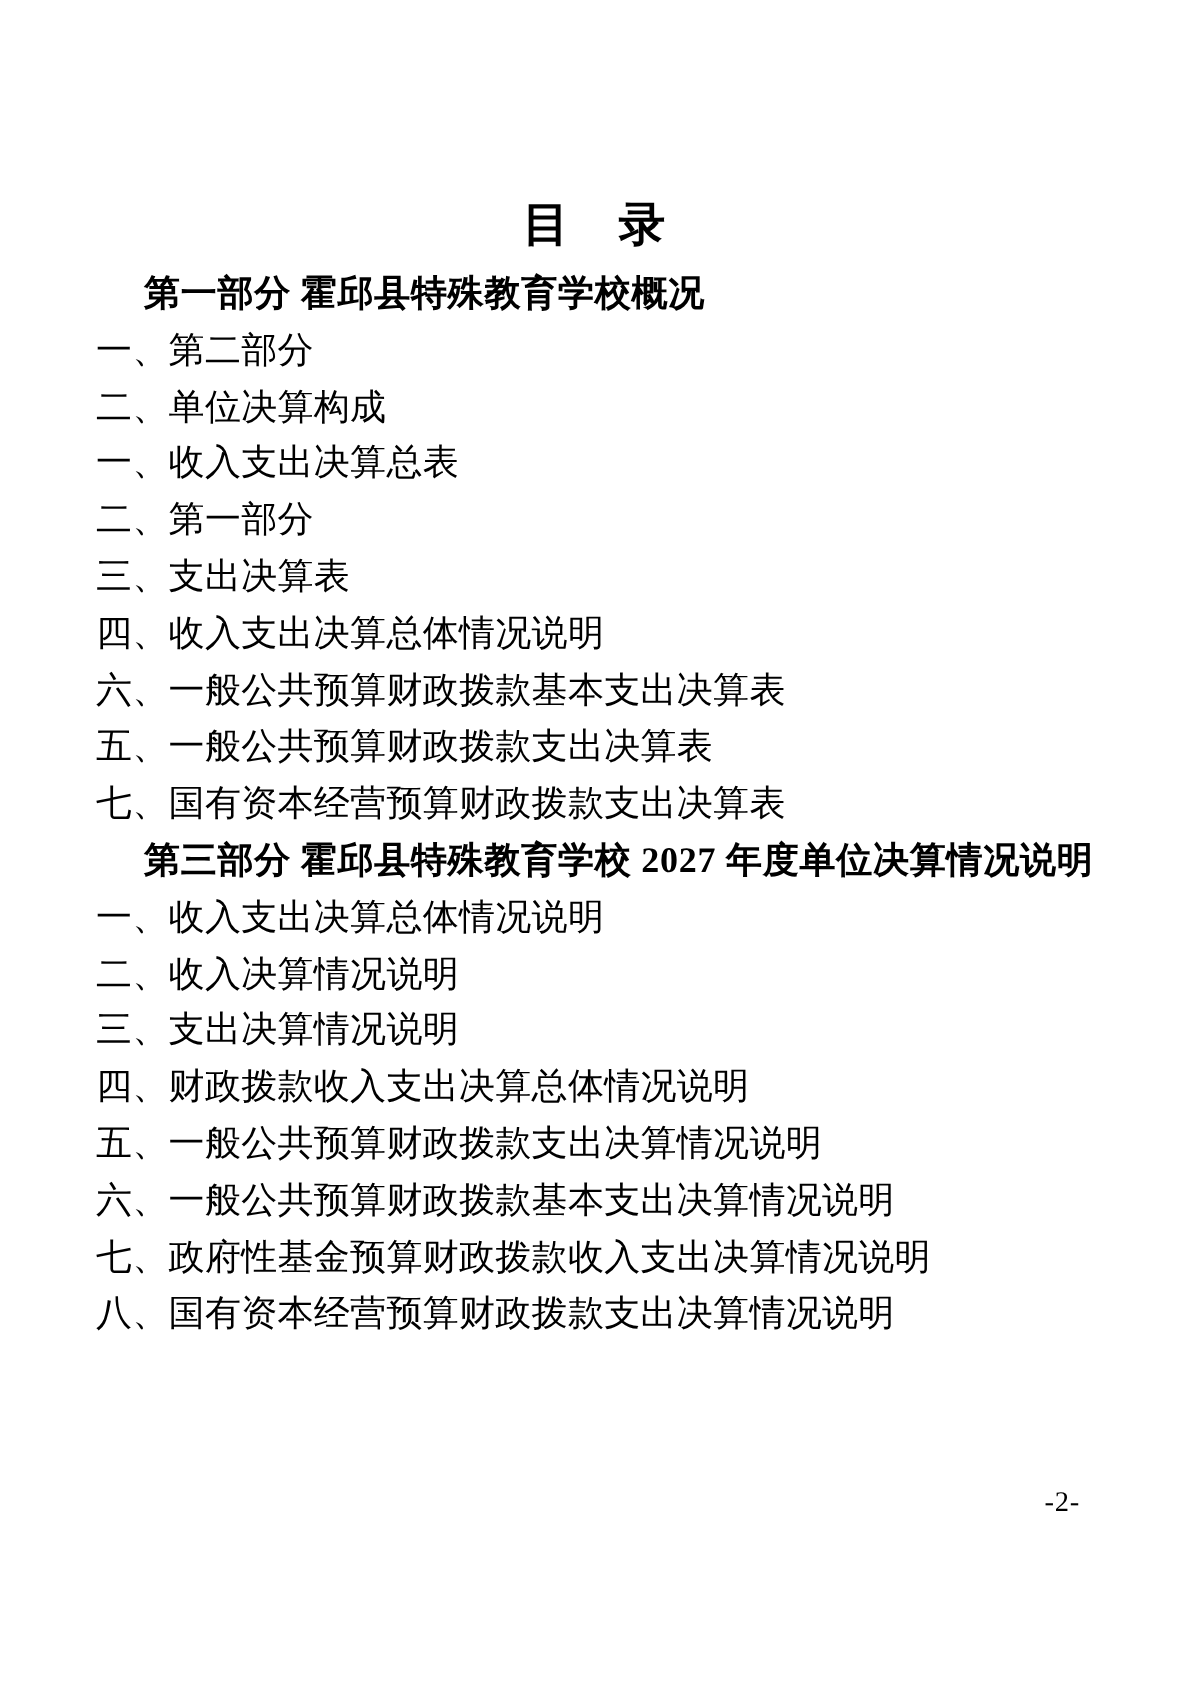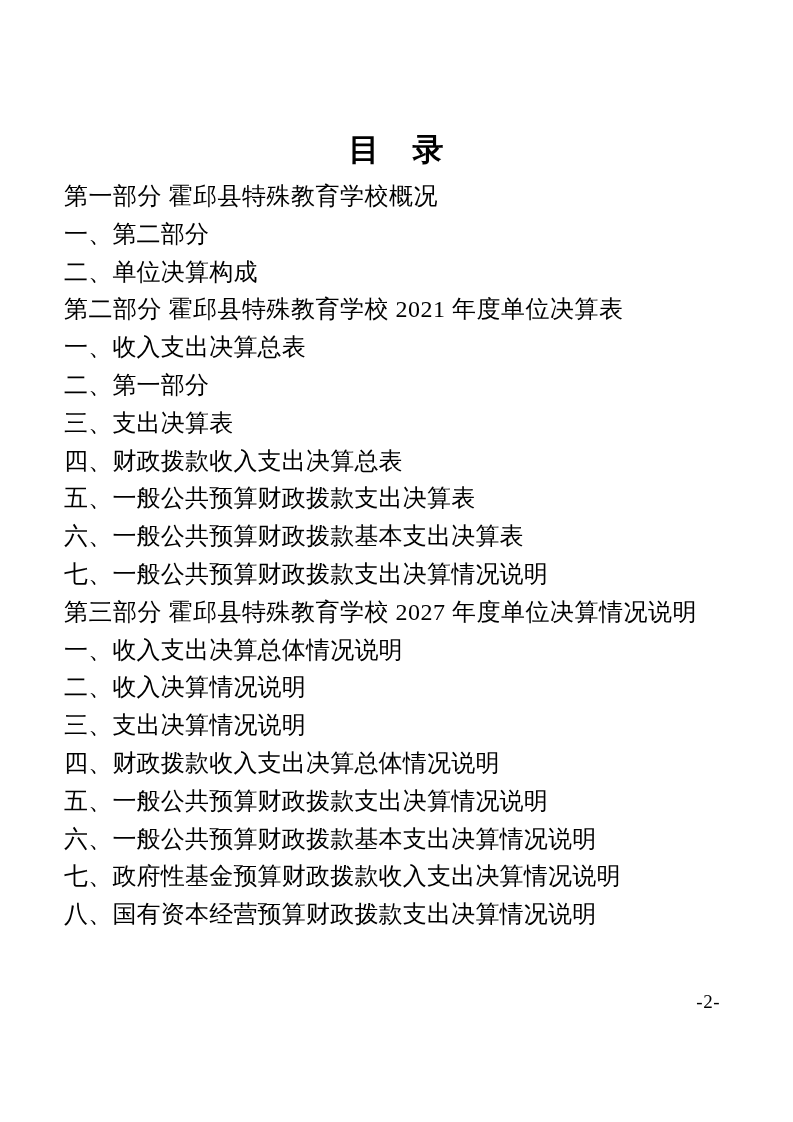--- a/index.html
+++ b/index.html
@@ -35,22 +35,23 @@
   }
   .toc-line {
     font-size: 24px;
     line-height: 37.8px;
     height: 37.8px;
     font-weight: normal;
     white-space: nowrap;
     letter-spacing: 0.2px;
   }
   .toc-line.part {
-    font-weight: normal;
+    font-weight: bold;
     letter-spacing: 0.5px;
+    margin-left: 32px;
   }
   .page-number {
     position: absolute;
     top: 991px;
     right: 73px;
     font-size: 19px;
     line-height: 22px;
     font-family: "Liberation Serif", "DejaVu Serif", serif;
     letter-spacing: 0.5px;
   }
@@ -59,28 +60,27 @@
 <body>
 
 <div class="page">
 
   <h1 class="doc-title">目　录</h1>
 
   <div class="toc">
     <div class="toc-line part">第一部分 霍邱县特殊教育学校概况</div>
     <div class="toc-line">一、第二部分</div>
     <div class="toc-line">二、单位决算构成</div>
-    <div class="toc-line part">第二部分 霍邱县特殊教育学校 2021 年度单位决算表</div>
     <div class="toc-line">一、收入支出决算总表</div>
     <div class="toc-line">二、第一部分</div>
     <div class="toc-line">三、支出决算表</div>
-    <div class="toc-line">四、财政拨款收入支出决算总表</div>
+    <div class="toc-line">四、收入支出决算总体情况说明</div>
+    <div class="toc-line">六、一般公共预算财政拨款基本支出决算表</div>
     <div class="toc-line">五、一般公共预算财政拨款支出决算表</div>
-    <div class="toc-line">六、一般公共预算财政拨款基本支出决算表</div>
-    <div class="toc-line">七、一般公共预算财政拨款支出决算情况说明</div>
+    <div class="toc-line">七、国有资本经营预算财政拨款支出决算表</div>
     <div class="toc-line part">第三部分 霍邱县特殊教育学校 2027 年度单位决算情况说明</div>
     <div class="toc-line">一、收入支出决算总体情况说明</div>
     <div class="toc-line">二、收入决算情况说明</div>
     <div class="toc-line">三、支出决算情况说明</div>
     <div class="toc-line">四、财政拨款收入支出决算总体情况说明</div>
     <div class="toc-line">五、一般公共预算财政拨款支出决算情况说明</div>
     <div class="toc-line">六、一般公共预算财政拨款基本支出决算情况说明</div>
     <div class="toc-line">七、政府性基金预算财政拨款收入支出决算情况说明</div>
     <div class="toc-line">八、国有资本经营预算财政拨款支出决算情况说明</div>
   </div>

